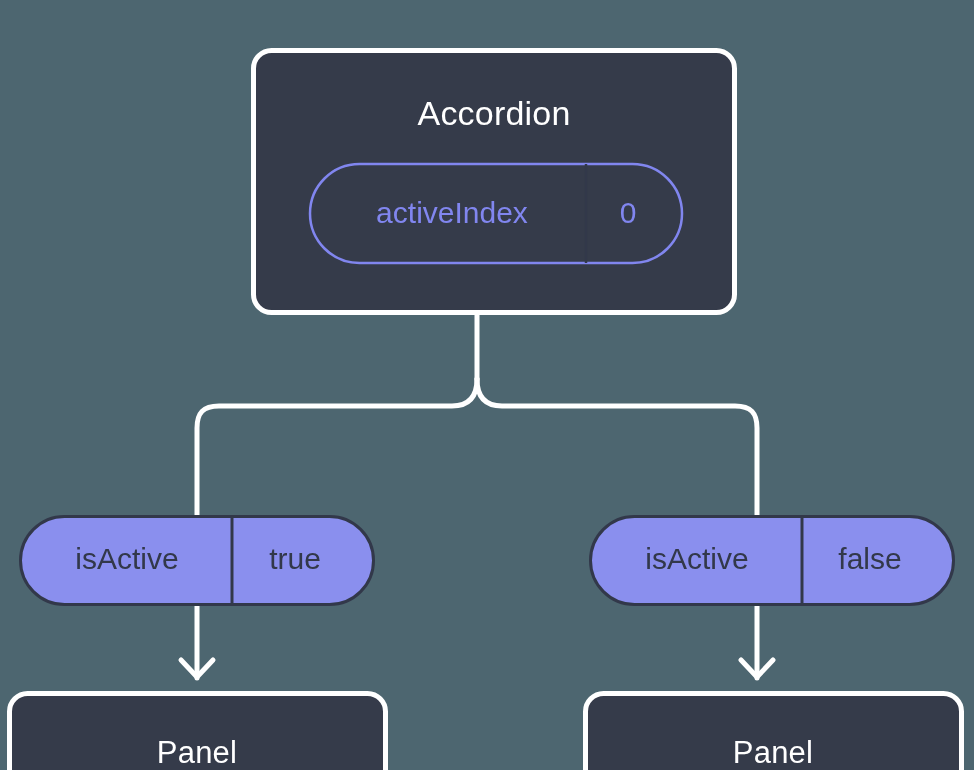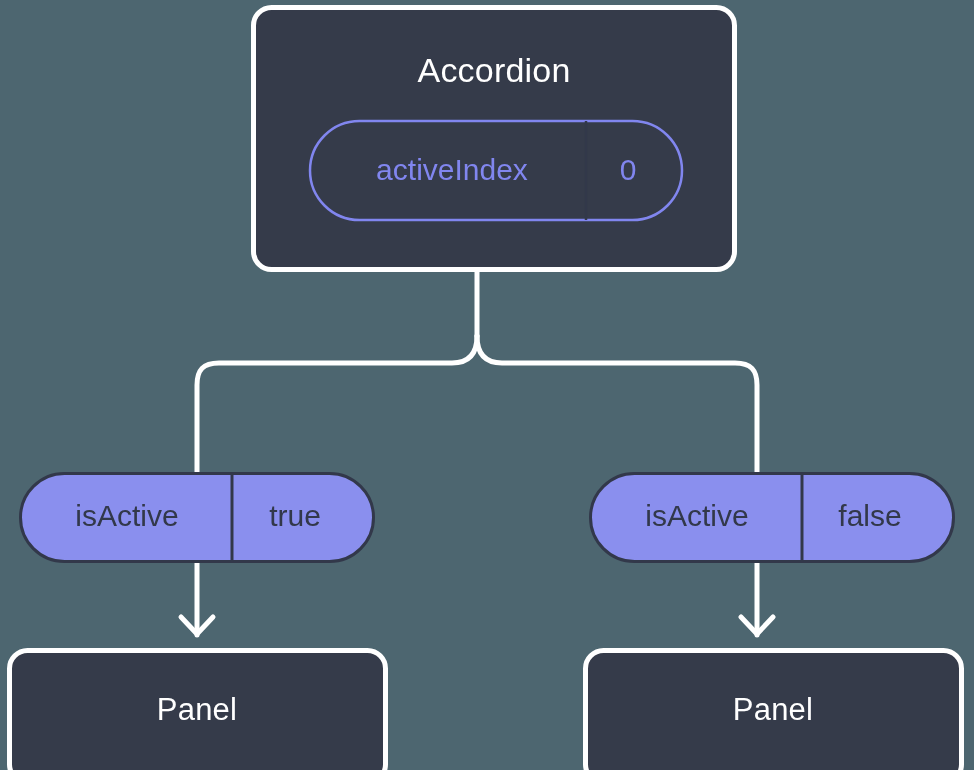--- a/index.html
+++ b/index.html
@@ -10,20 +10,21 @@
     width: 974px;
     height: 770px;
     background: #4d6670;
     font-family: "Liberation Sans", sans-serif;
     overflow: hidden;
   }
   #diagram-root {
     position: relative;
     width: 974px;
     height: 646px;
+    margin-top: 43px;
   }
   #diagram-svg {
     position: absolute;
     top: 0;
     left: 0;
     width: 974px;
     height: 770px;
     display: block;
   }
   .node-text {

